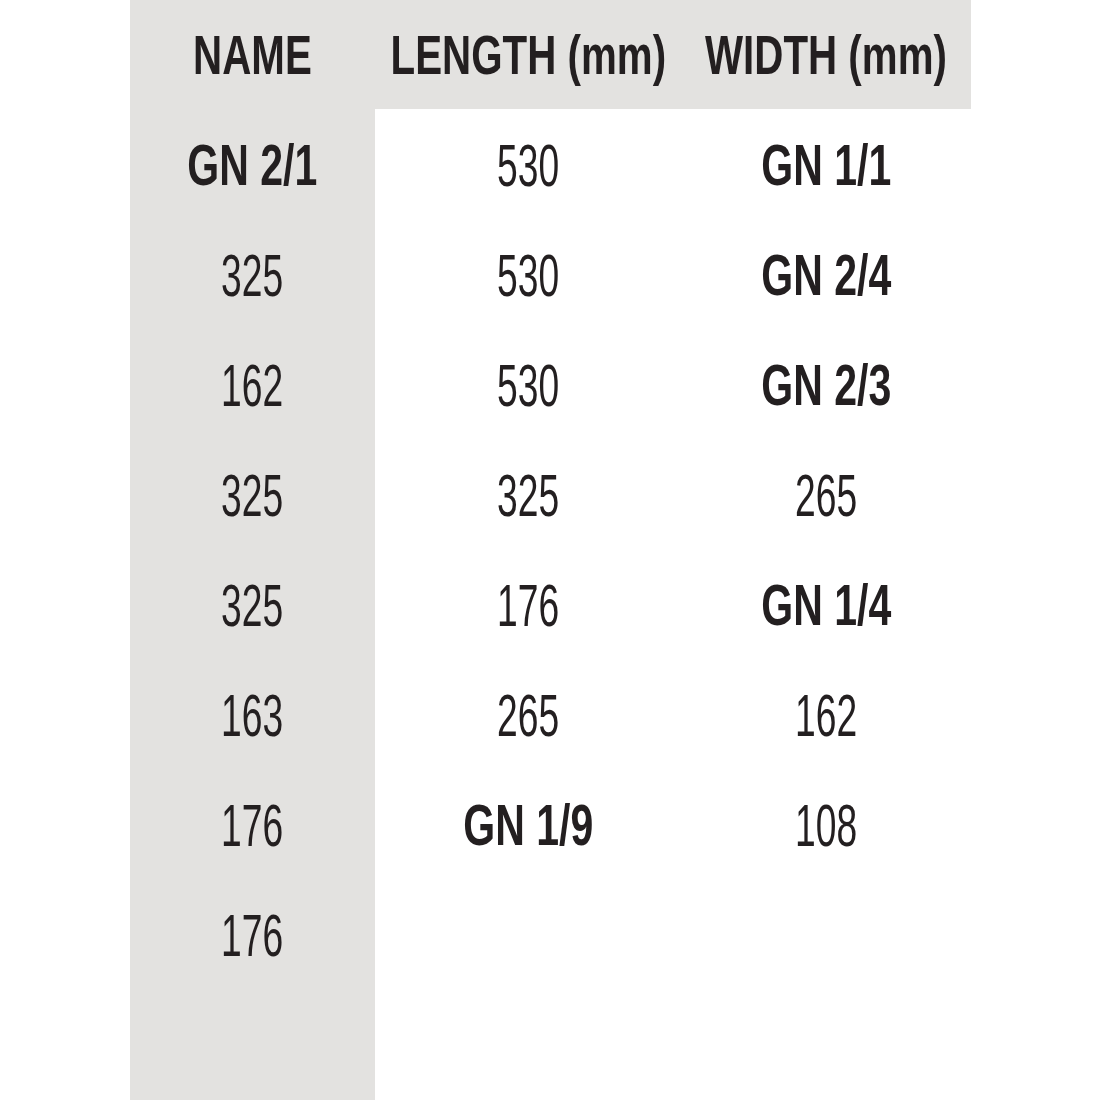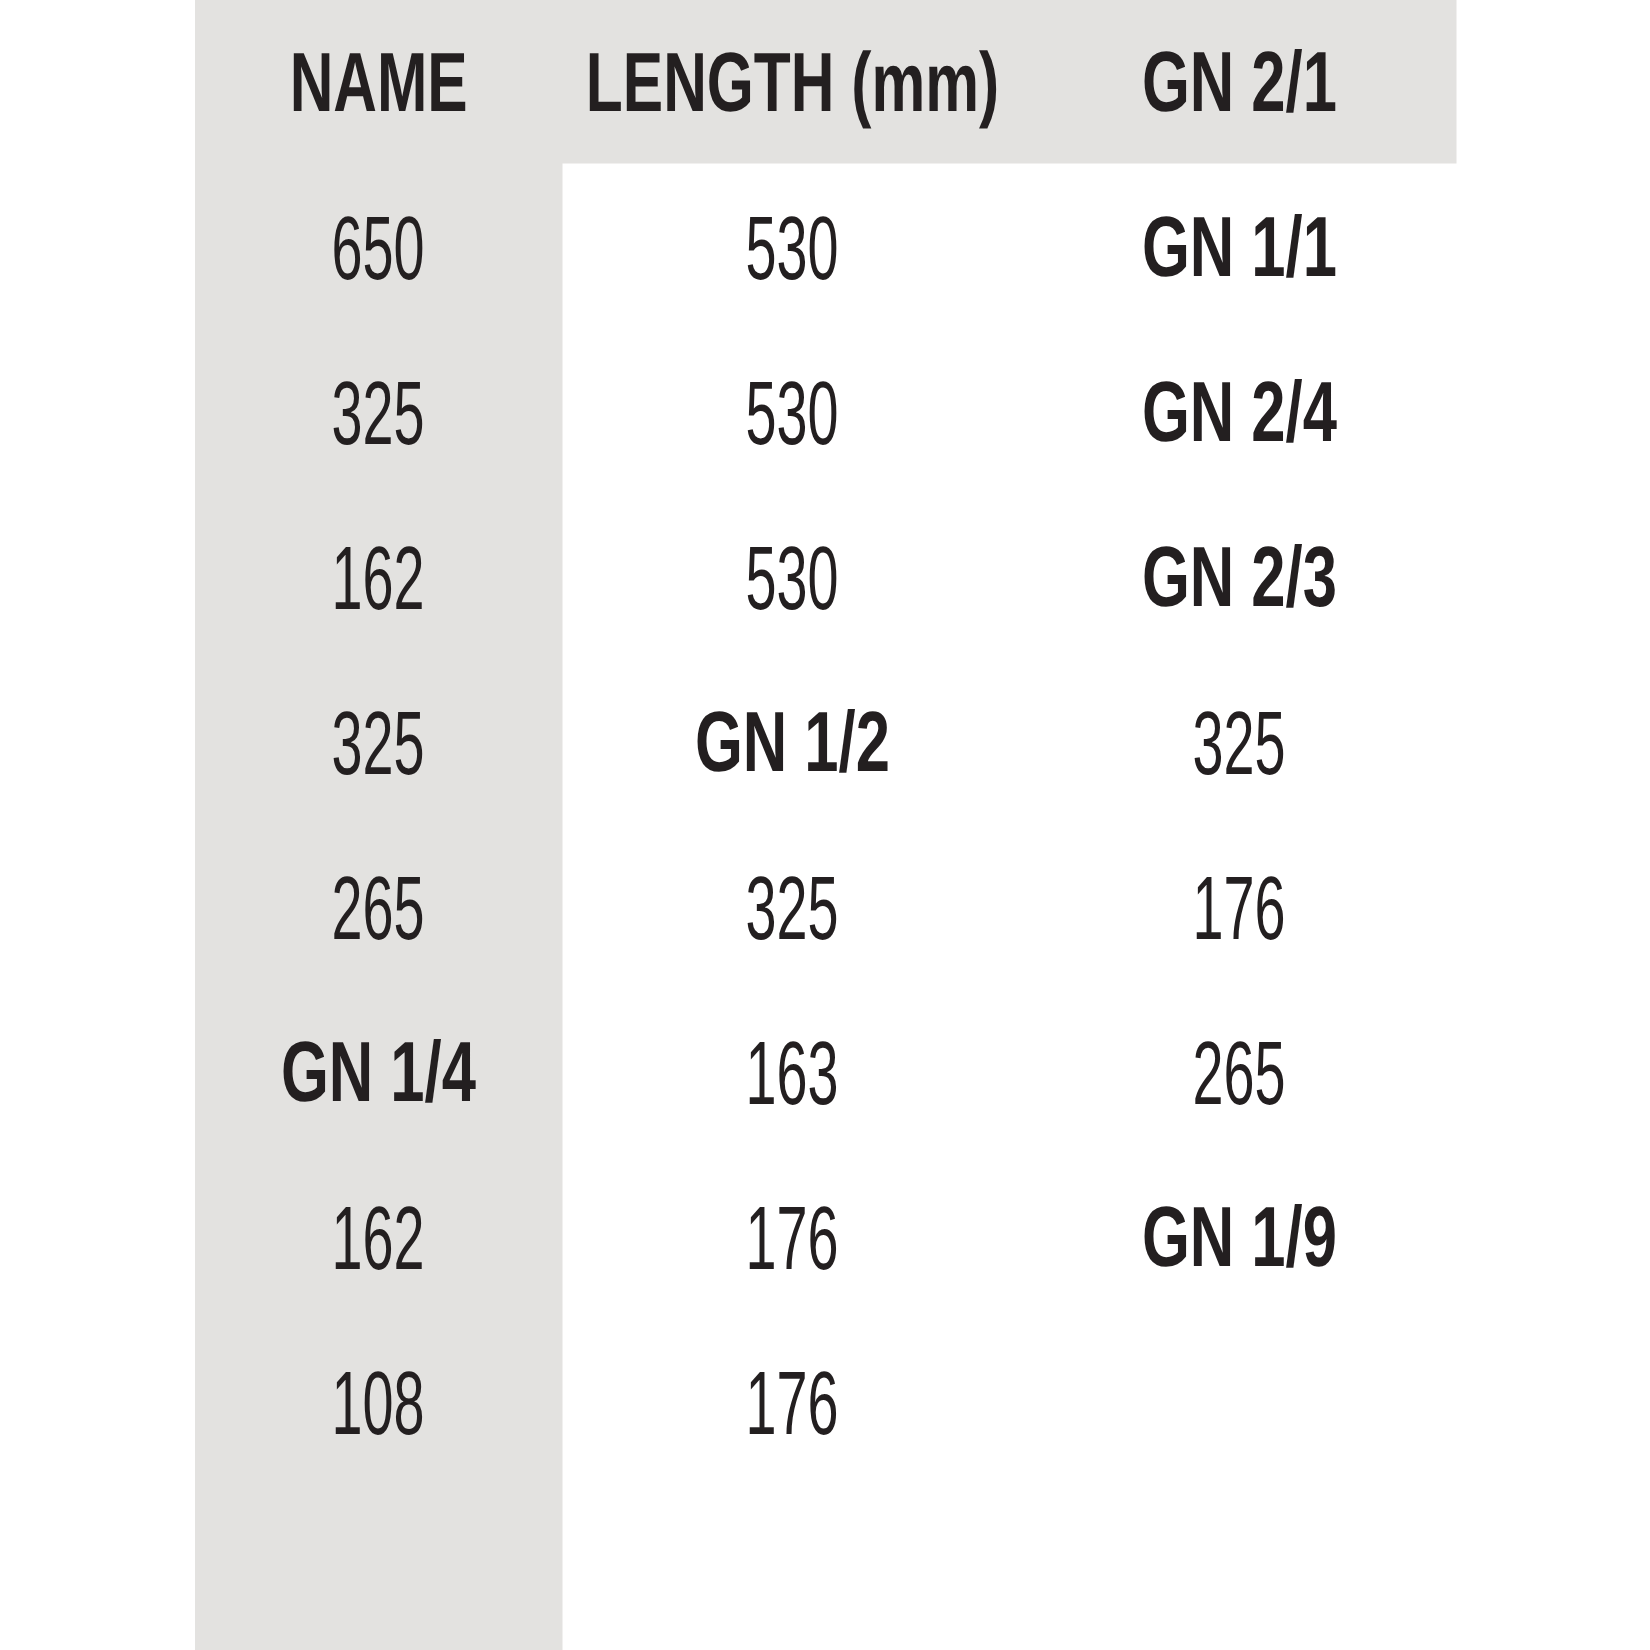--- a/index.html
+++ b/index.html
@@ -82,26 +82,26 @@
   <div class="header-bg"></div>
 
   <div class="grid">
 
     <div class="cell header-cell">
       <span class="txt hdr">NAME</span>
     </div>
     <div class="cell header-cell">
       <span class="txt hdr">LENGTH (mm)</span>
     </div>
+    <div class="cell header-cell">
+      <span class="txt hdr">WIDTH (mm)</span>
+    </div>
 
     <div class="cell">
       <span class="txt name">GN 2/1</span>
-    </div>
-    <div class="cell">
-      <span class="txt num">650</span>
     </div>
     <div class="cell">
       <span class="txt num">530</span>
     </div>
 
     <div class="cell">
       <span class="txt name">GN 1/1</span>
     </div>
     <div class="cell">
       <span class="txt num">325</span>
@@ -120,23 +120,20 @@
       <span class="txt num">530</span>
     </div>
 
     <div class="cell">
       <span class="txt name">GN 2/3</span>
     </div>
     <div class="cell">
       <span class="txt num">325</span>
     </div>
 
-    <div class="cell">
-      <span class="txt name">GN 1/2</span>
-    </div>
     <div class="cell">
       <span class="txt num">325</span>
     </div>
     <div class="cell">
       <span class="txt num">265</span>
     </div>
 
     <div class="cell">
       <span class="txt num">325</span>
     </div>

